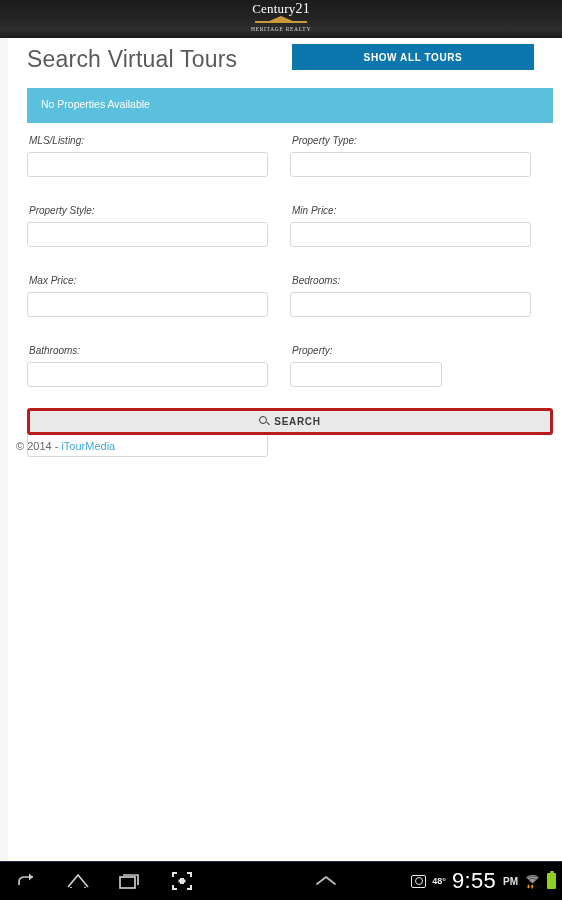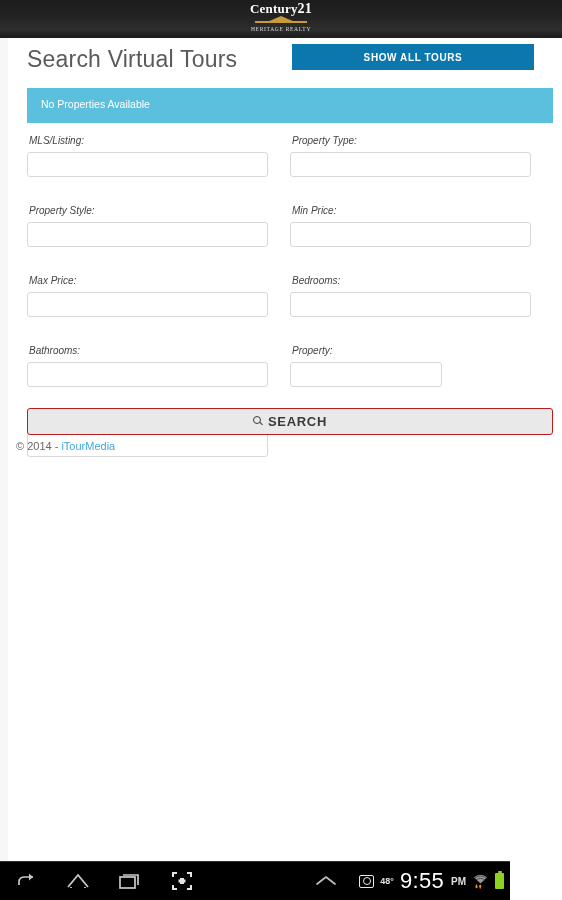--- a/index.html
+++ b/index.html
@@ -16,21 +16,21 @@
     position:absolute;left:0;top:0;width:562px;height:38px;
     background:linear-gradient(to bottom,#1c1c1c 0%,#232323 45%,#2e2e2e 78%,#1b1b1b 100%);
     overflow:hidden;
   }
   .logo{
     position:absolute;left:50%;top:2px;transform:translateX(-50%);
     width:72px;height:34px;text-align:center;
   }
   .logo-top{
     display:block;color:#ffffff;font-family:"Liberation Serif",serif;
-    font-size:13px;font-weight:700;letter-spacing:.2px;line-height:14px;
+    font-size:13px;font-weight:400;letter-spacing:.2px;line-height:14px;
     white-space:nowrap;
   }
   .logo-top .c21{font-size:14px;}
   .logo-roof{
     display:block;width:52px;height:9px;margin:0 auto;position:relative;
   }
   .logo-roof:before{
     content:"";position:absolute;left:0;top:5px;width:52px;height:2px;
     background:#c89a3c;
   }
@@ -96,43 +96,43 @@
     background:#ffffff;border:1px solid #d8d8d8;border-radius:3px;
     font-family:"Liberation Sans",sans-serif;font-size:11px;color:#555;
     padding:0 6px;outline:none;
   }
   .field-input.narrow{width:152px;}
   .field-spacer{height:28px;}
 
   .btn-search{
     position:absolute;left:19px;top:370px;width:526px;height:27px;
     box-sizing:border-box;
-    background:#e9e9e9;border:1px solid #b91c1c;border-radius:3px;
+    background:#e9e9e9;border:3px solid #b91c1c;border-radius:3px;
     color:#3a3a3a;font-family:"Liberation Sans",sans-serif;
-    font-size:13px;font-weight:600;letter-spacing:.7px;
+    font-size:10px;font-weight:600;letter-spacing:.7px;
     cursor:pointer;display:flex;align-items:center;justify-content:center;gap:4px;
   }
   .search-glyph{display:inline-block;width:11px;height:11px;position:relative;vertical-align:middle;}
   .search-glyph:before{
     content:"";position:absolute;left:0;top:0;width:6px;height:6px;
     border:1.3px solid #3a3a3a;border-radius:50%;
   }
   .search-glyph:after{
     content:"";position:absolute;left:6.5px;top:7px;width:4px;height:1.3px;
     background:#3a3a3a;transform:rotate(45deg);
   }
 
   .footer{
     position:absolute;left:8px;top:402px;font-size:11px;color:#666;
   }
   .footer a{color:#41a9dd;text-decoration:none;}
 
   
   .navbar{
-    position:absolute;left:0;bottom:0;width:510px;height:38px;
+    position:absolute;left:0;bottom:0;width:562px;height:38px;
     background:#000000;border-top:1px solid #2a2a4a;
   }
   .nav-left{position:absolute;left:0;top:0;height:38px;display:flex;align-items:center;}
   .nav-btn{width:52px;height:38px;display:flex;align-items:center;justify-content:center;cursor:pointer;}
   .ic{display:block;}
 
   .nav-right{
     position:absolute;right:6px;top:0;height:38px;display:flex;align-items:center;gap:6px;
   }
   .cam-ic{

